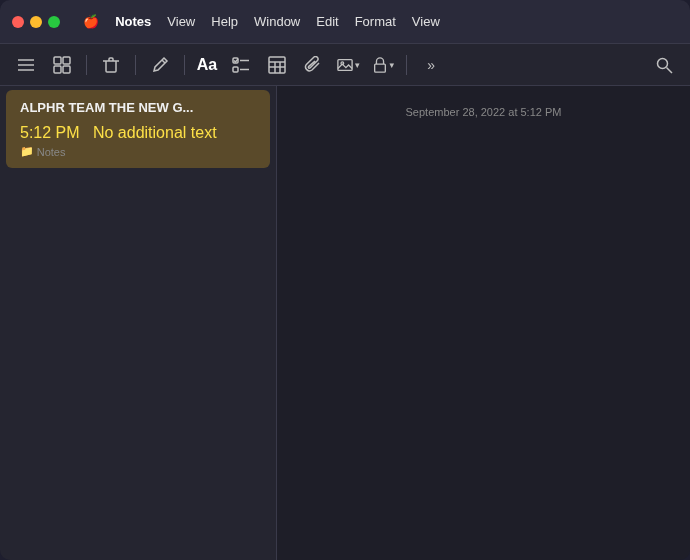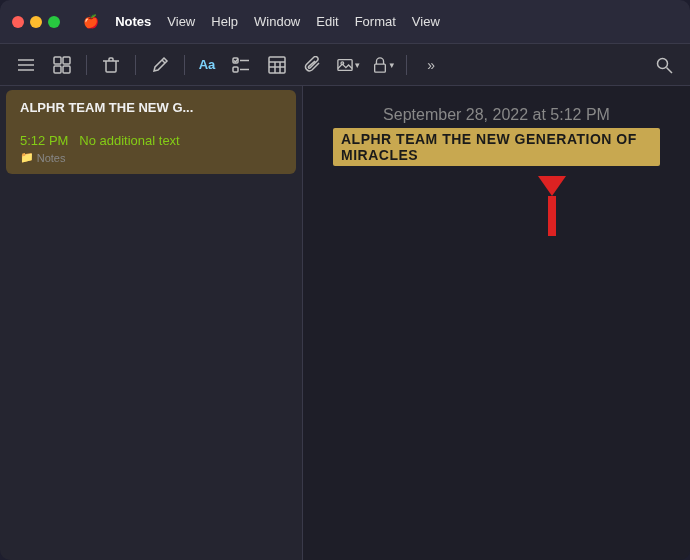--- a/index.html
+++ b/index.html
@@ -103,21 +103,21 @@
     }
 
     
     .main-content {
       display: flex;
       height: calc(560px - 44px - 42px);
     }
 
     
     .sidebar {
-      width: 303px;
+      width: 277px;
       background: #252530;
       border-right: 1px solid #3a3a4a;
       overflow-y: auto;
       flex-shrink: 0;
     }
 
     .note-item {
       padding: 10px 14px;
       cursor: pointer;
       border-radius: 6px;
@@ -131,23 +131,23 @@
     .note-title {
       font-size: 13px;
       font-weight: 700;
       color: #f0f0f0;
       white-space: nowrap;
       overflow: hidden;
       text-overflow: ellipsis;
     }
 
     .note-meta {
-      font-size: 13px;
-      color: #84cc16;
-      margin-top: 18px;
+      font-size: 16px;
+      color: #fde047;
+      margin-top: 9px;
     }
 
     .note-folder {
       font-size: 11px;
       color: #888888;
       margin-top: 3px;
       display: flex;
       align-items: center;
       gap: 3px;
     }
@@ -156,23 +156,23 @@
     .editor {
       flex: 1;
       background: #1e1e28;
       padding: 20px 30px;
       display: flex;
       flex-direction: column;
     }
 
     .editor-date {
       text-align: center;
-      font-size: 16px;
+      font-size: 11px;
       color: #888888;
-      margin-bottom: 4px;
+      margin-bottom: 32px;
     }
 
     .note-content-area {
       position: relative;
     }
 
     .note-highlight {
       display: inline-block;
       background: #c8a850;
       color: #1a1a1a;
@@ -261,21 +261,21 @@
     </svg>
   </button>
   <div class="toolbar-separator"></div>
   <button class="toolbar-btn" title="New Note">
     <svg class="icon-svg" viewBox="0 0 18 18">
       <path d="M13,2 L16,5 L7,14 L3,15 L4,11 Z"></path>
       <line x1="11" y1="4" x2="14" y2="7"></line>
     </svg>
   </button>
   <div class="toolbar-separator"></div>
-  <button class="toolbar-btn" title="Text Format" style="font-size:13px;font-weight:600;color:#7dd3fc;width:28px;">
+  <button class="toolbar-btn" title="Text Format" style="font-size:16px;font-weight:600;color:#ffffff;width:28px;">
     <span>Aa</span>
   </button>
   <button class="toolbar-btn" title="Checklist">
     <svg class="icon-svg" viewBox="0 0 18 18">
       <rect x="1" y="2" width="5" height="5" rx="1"></rect>
       <line x1="8" y1="4.5" x2="17" y2="4.5"></line>
       <rect x="1" y="11" width="5" height="5" rx="1"></rect>
       <line x1="8" y1="13.5" x2="17" y2="13.5"></line>
       <polyline points="2,4.5 3.5,6 6,3"></polyline>
     </svg>
@@ -333,23 +333,15 @@
       </div>
       <div class="note-folder">
         <span>📁</span>
         <span>Notes</span>
       </div>
     </div>
   </div>
 
   <div class="editor">
     <div class="editor-date">September 28, 2022 at 5:12 PM</div>
-    <div class="note-content-area">
-      <span class="note-highlight">ALPHR TEAM THE NEW GENERATION OF MIRACLES</span>
-      
-      <div class="arrow-container">
-        <div class="arrow-head"></div>
-        <div class="arrow-shaft"></div>
-      </div>
-    </div>
   </div>
 
 </div>
 
 </body></html>

